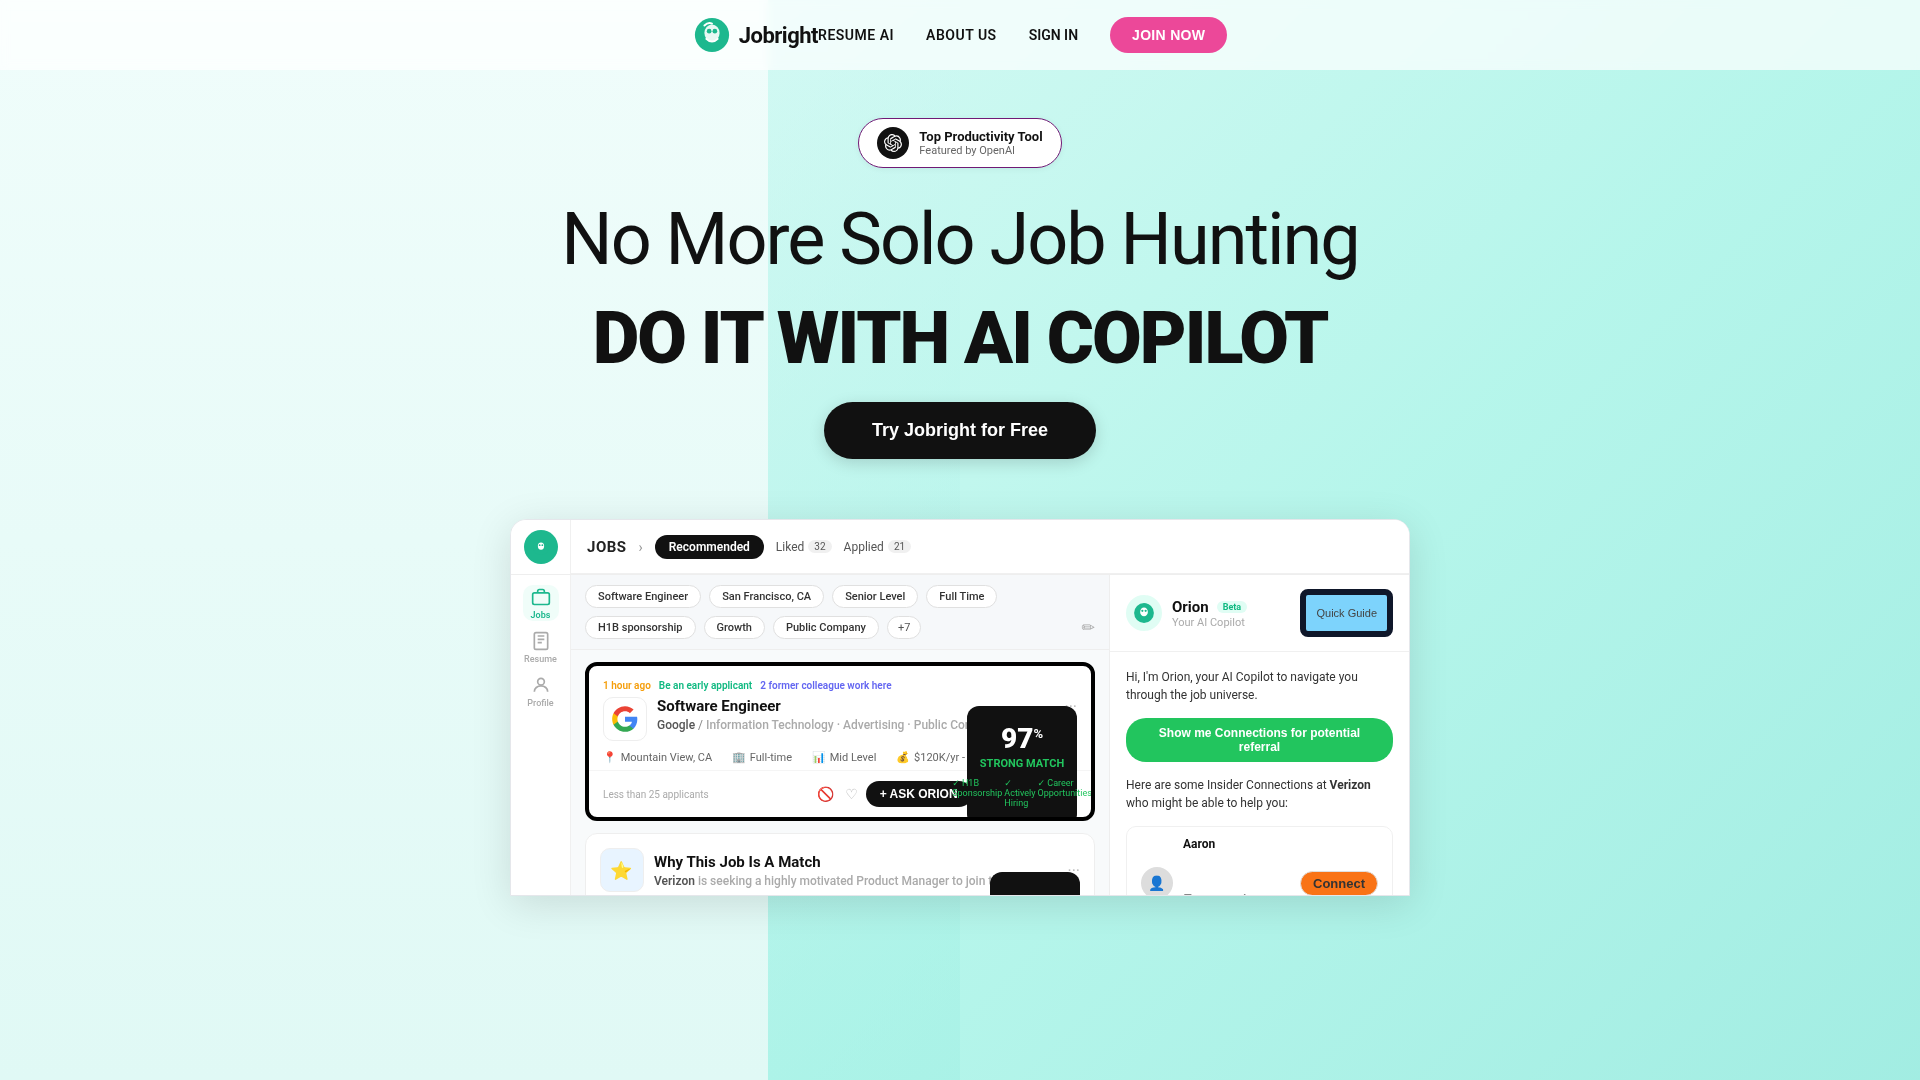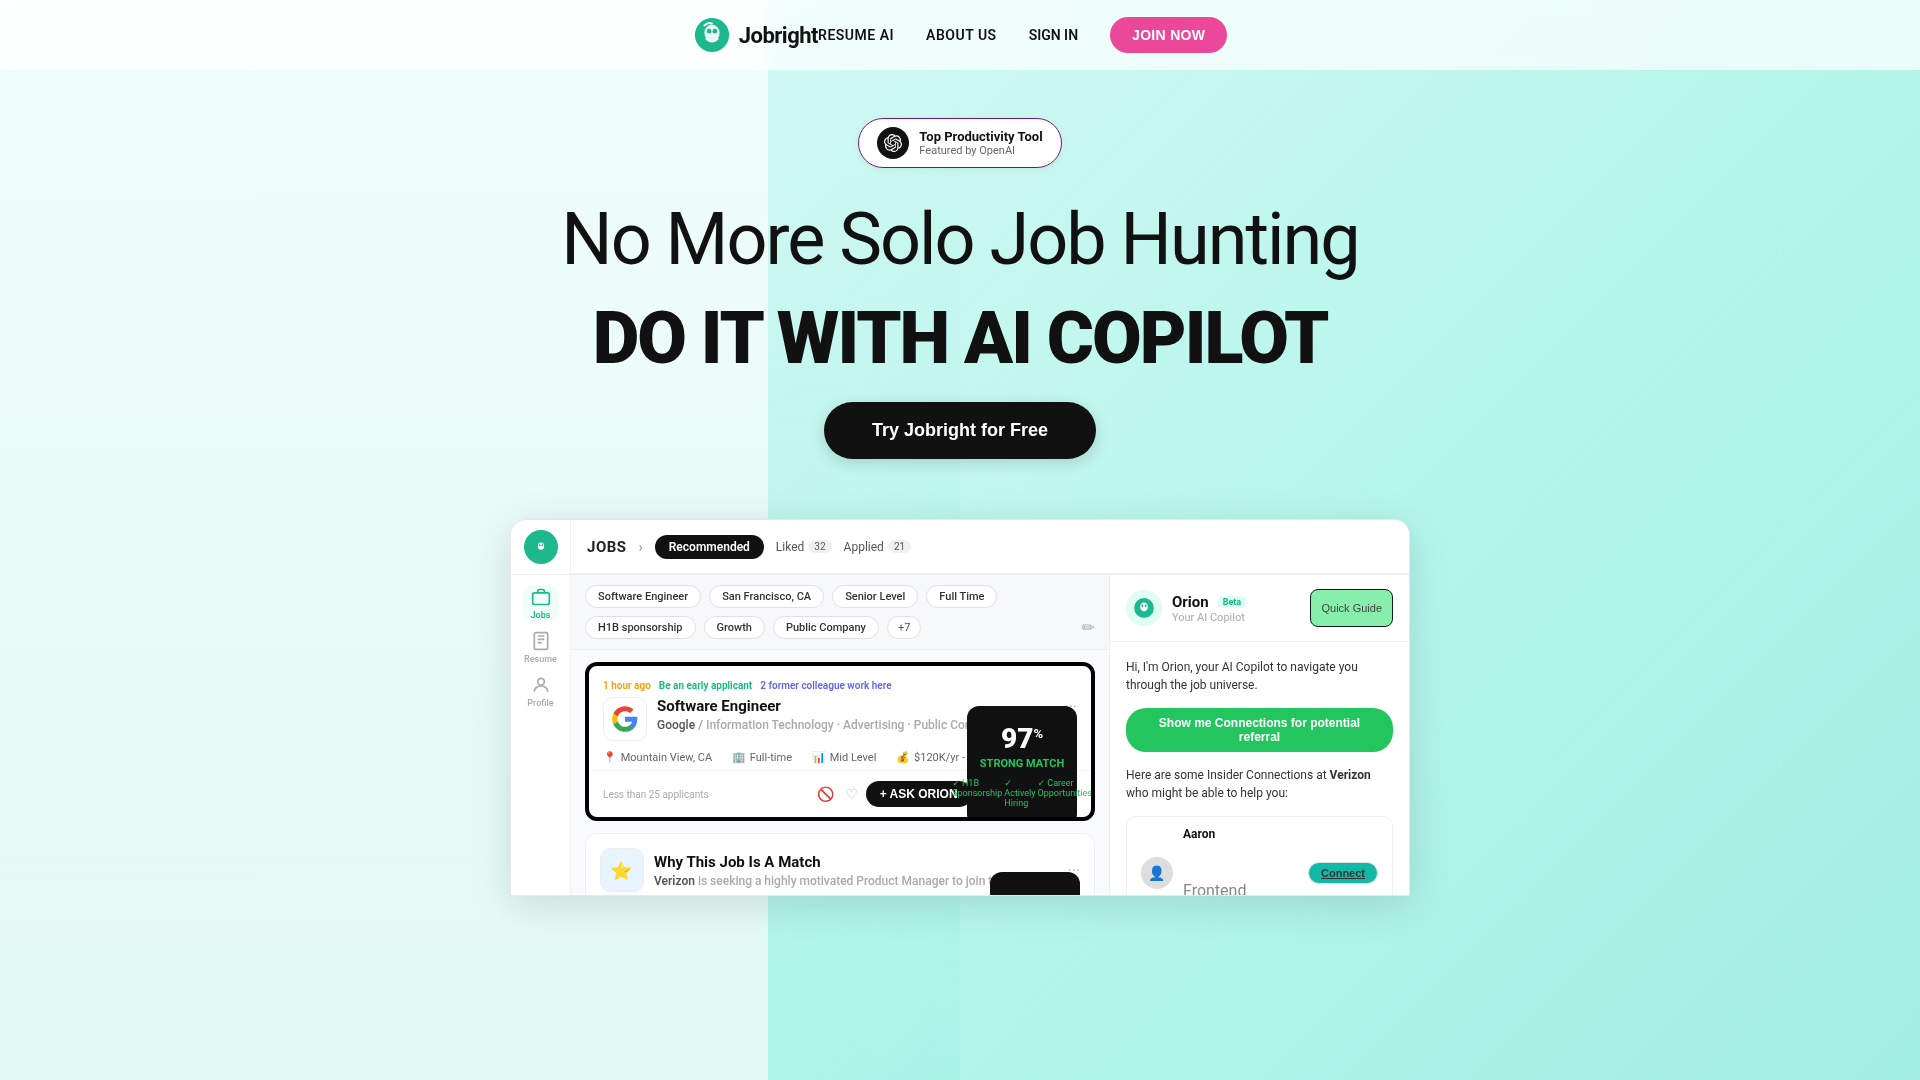--- a/index.html
+++ b/index.html
@@ -483,22 +483,22 @@
       font-size: 9px;
       font-weight: 700;
       margin-left: 4px;
     }
     .orion-sub {
       font-size: 11px;
       color: #aaa;
     }
     .quick-guide-btn {
       margin-left: auto;
-      background: #86efac;
-      border: 1px solid #0f172a;
+      background: #7dd3fc;
+      border: 6px solid #0f172a;
       border-radius: 8px;
       padding: 12px 10px;
       font-size: 11px;
       color: #444;
       cursor: pointer;
       font-weight: 500;
     }
     .orion-body {
       flex: 1;
       padding: 16px;
@@ -554,29 +554,28 @@
       font-size: 12px;
       font-weight: 700;
       color: #111;
     }
     .connection-role {
       font-size: 16px;
       color: #888;
       margin-top: 40px;
     }
     .connect-btn {
-      background: #14b8a6;
+      background: #f97316;
       border: 1px solid #e0e0e0;
       border-radius: 16px;
       padding: 4px 12px;
-      font-size: 11px;
+      font-size: 13px;
       color: #333;
       font-weight: 600;
       cursor: pointer;
-      text-decoration: underline;
     }
 
     
     .app-body {
       display: flex;
       height: 320px;
     }
     .app-sidebar-col {
       width: 60px;
       background: #fff;

